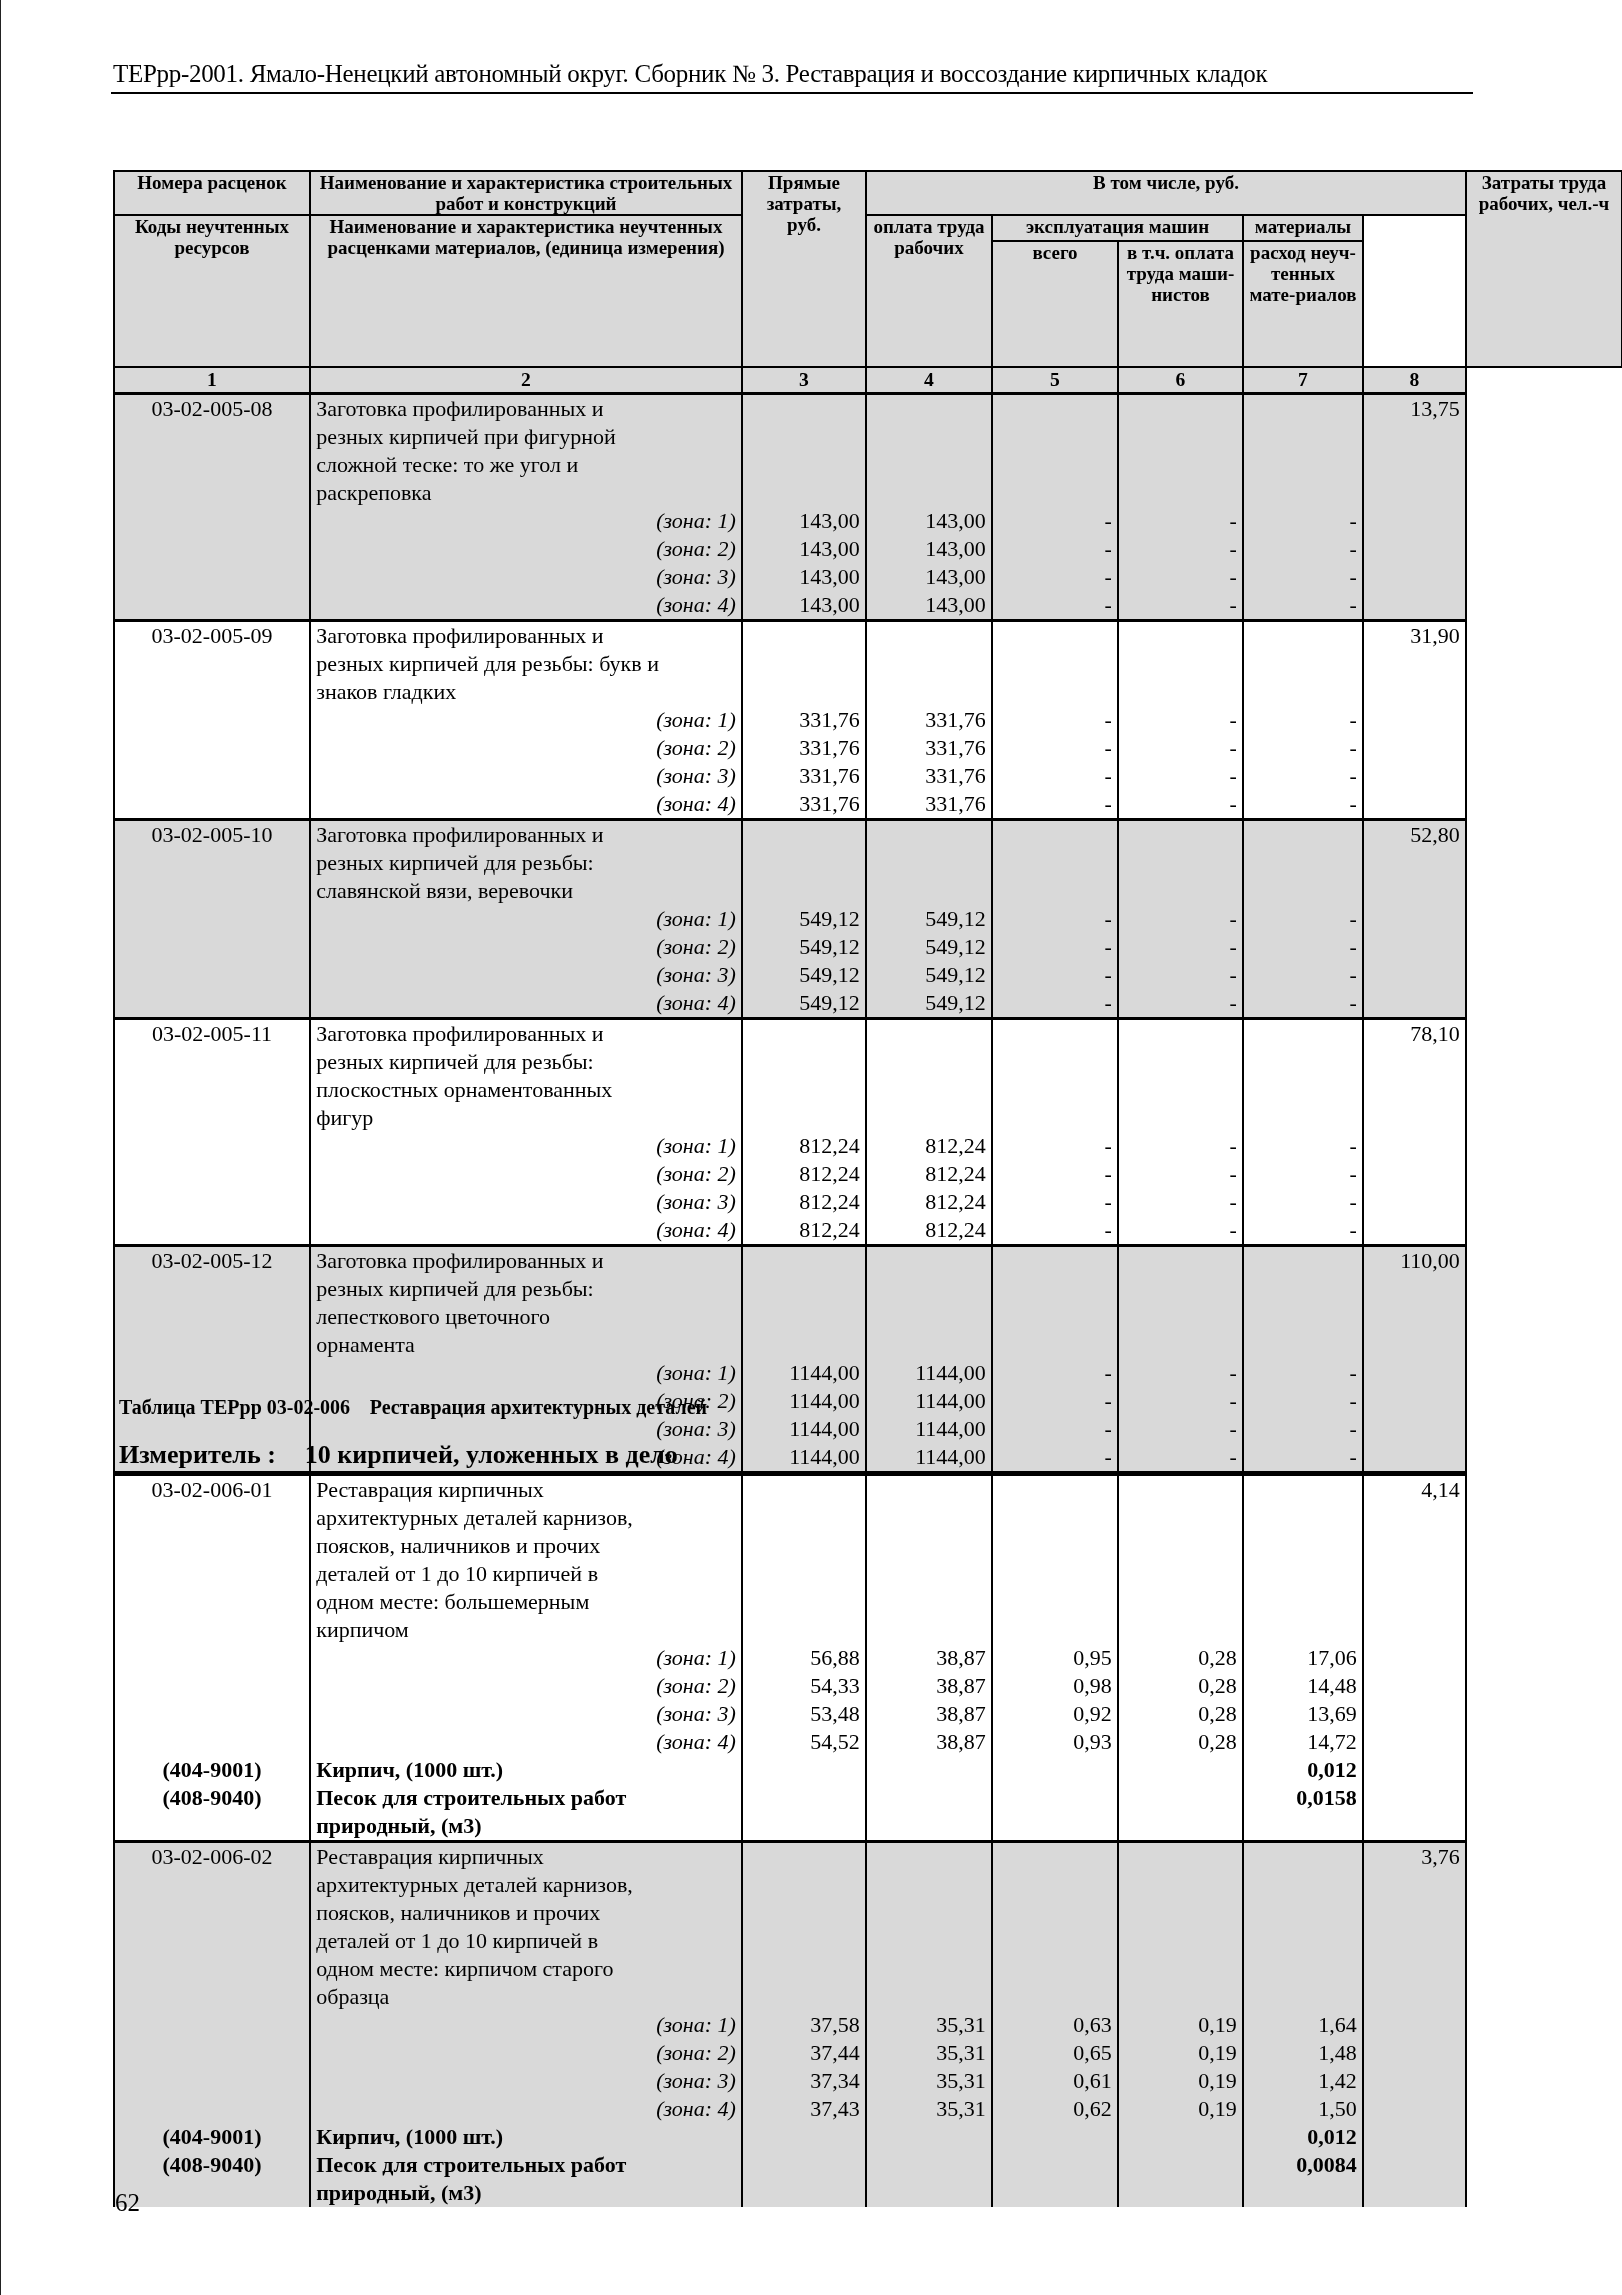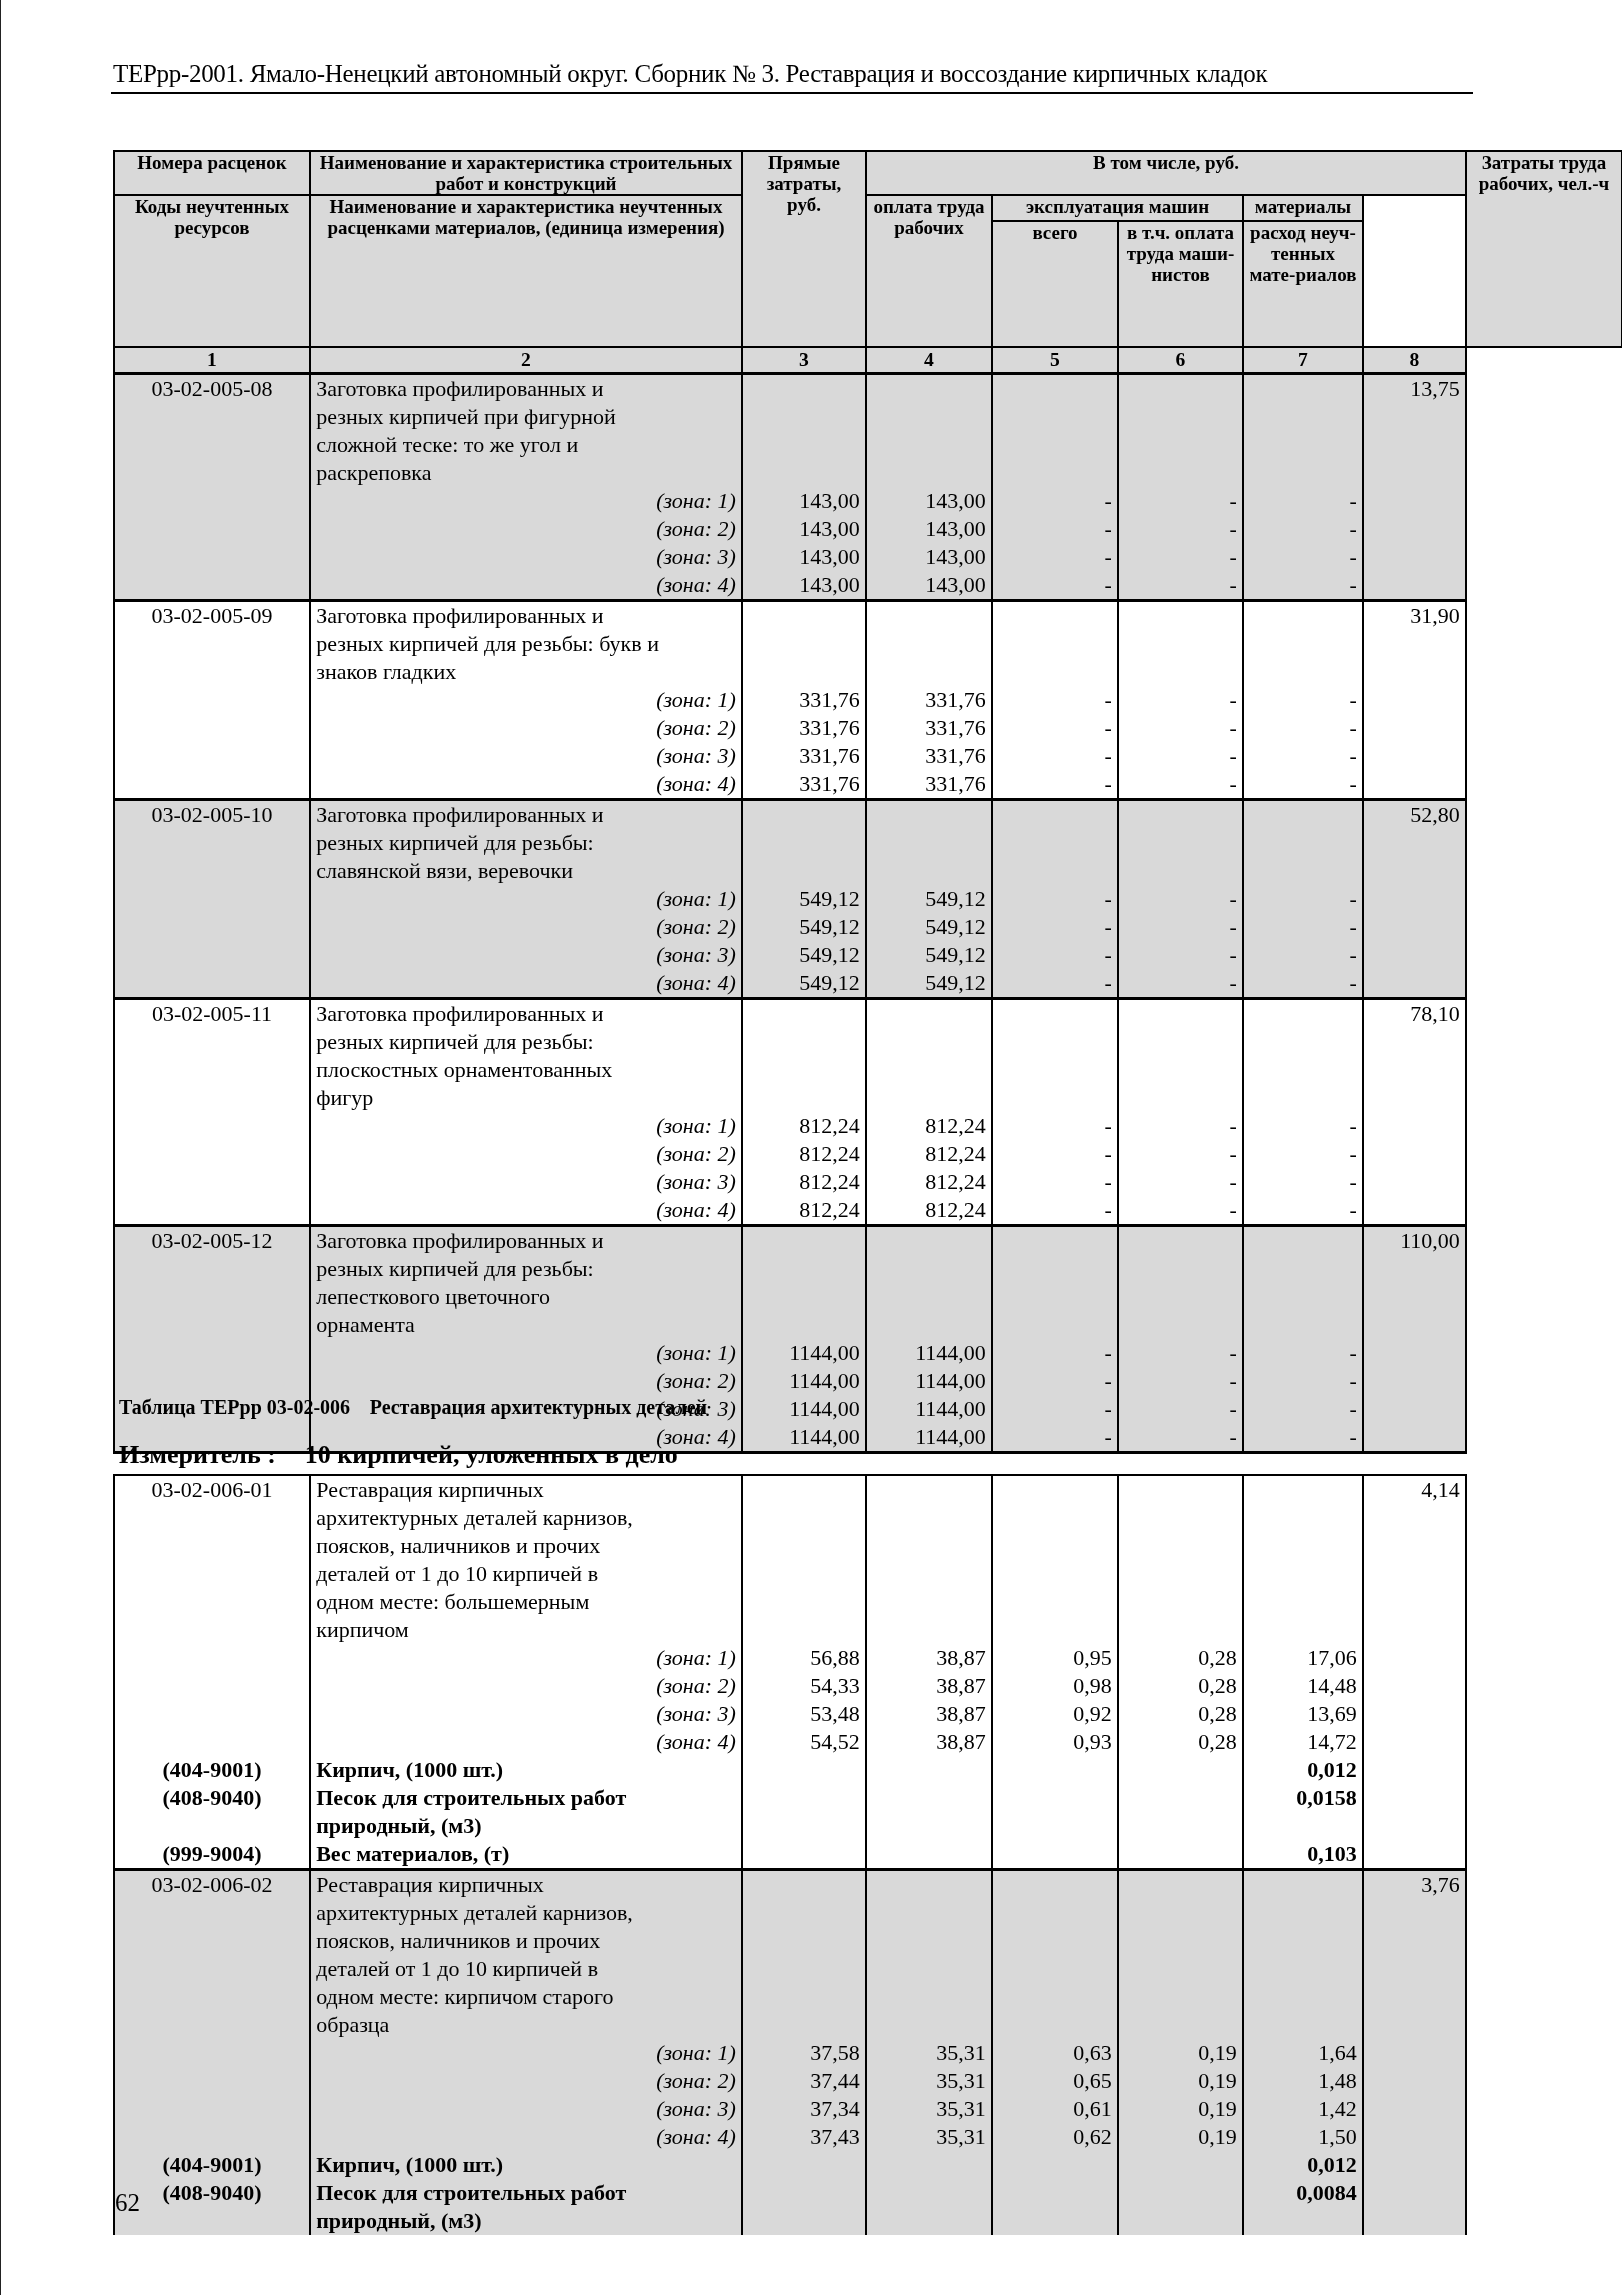--- a/index.html
+++ b/index.html
@@ -25,21 +25,21 @@
   }
   table.grid col.c1 { width: 196px; }
   table.grid col.c2 { width: 432px; }
   table.grid col.c3 { width: 124px; }
   table.grid col.c4 { width: 126px; }
   table.grid col.c5 { width: 126px; }
   table.grid col.c6 { width: 125px; }
   table.grid col.c7 { width: 120px; }
   table.grid col.c8 { width: 103px; }
 
-  #t1 { top: 150px; }
+  #t1 { top: 170px; }
   #t2 { top: 1474px; }
 
   .hdr th {
     background: #d9d9d9; font-weight: bold; text-align: center; vertical-align: middle;
     font-size: 19px; line-height: 21px; border: 2px solid #000; padding: 1.3px 2.6px;
   }
   .hdr .num th { font-size: 19.6px; padding: 1.3px; }
 
   tr.gray td { background: #d9d9d9; }
   tr.white td { background: #ffffff; }
@@ -449,30 +449,20 @@
       <tr class="white">
         <td class="code bold">(408-9040)</td>
         <td class="name bold" style="padding-right: 105px;">Песок для строительных работ природный, (м3)</td>
         <td></td>
         <td></td>
         <td></td>
         <td></td>
         <td class="numv bold" style="vertical-align:top">0,0158</td>
         <td></td>
       </tr>
-      <tr class="white">
-        <td class="code bold">(999-9004)</td>
-        <td class="name bold" style="padding-right: 105px;">Вес материалов, (т)</td>
-        <td></td>
-        <td></td>
-        <td></td>
-        <td></td>
-        <td class="numv bold" style="vertical-align:top">0,103</td>
-        <td></td>
-      </tr>
       <tr class="gray first">
         <td class="code">03-02-006-02</td>
         <td class="name" style="padding-right: 105px;">Реставрация кирпичных архитектурных деталей карнизов, поясков, наличников и прочих деталей от 1 до 10 кирпичей в одном месте: кирпичом старого образца</td>
         <td></td>
         <td></td>
         <td></td>
         <td></td>
         <td></td>
         <td class="numv">3,76</td>
       </tr>

